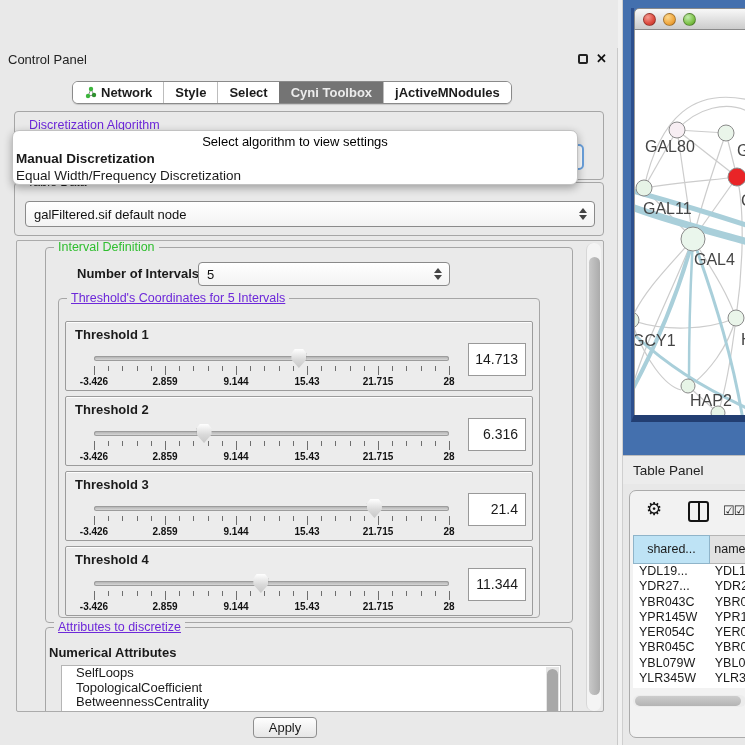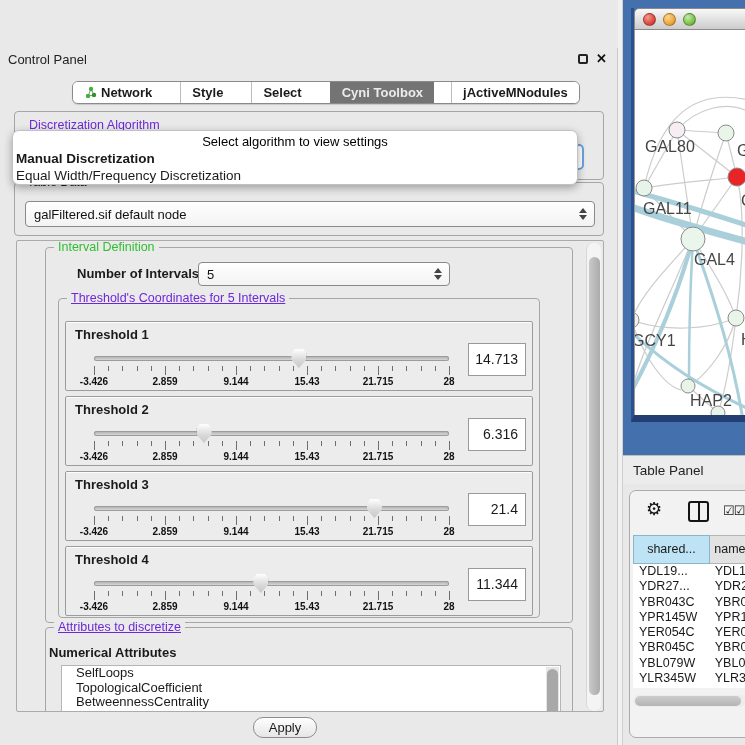--- a/index.html
+++ b/index.html
@@ -7,21 +7,21 @@
   body { font-family:"Liberation Sans", sans-serif; background:#E9E9E9; position:relative; color:#1a1a1a; }
 
   
   #control-panel { position:absolute; left:0; top:0; width:618px; height:745px; background:#E9E9E9; border-right:1px solid #C9C9C9;margin-top:48px; }
   .cp-titlebar { position:absolute; left:0; top:0; width:100%; height:22px; }
   .cp-title { position:absolute; left:8px; top:4px; font-size:13px; color:#222; }
   .float-ico { position:absolute; right:29px; top:6px; width:10px; height:10px; border:2px solid #222; border-radius:2px; cursor:pointer; }
   .close-ico { position:absolute; right:10px; top:3px; font-size:13px; font-weight:bold; color:#111; cursor:pointer; }
 
   
-  .tabbar { position:absolute; display:flex; background:#fff; border:1px solid #8a8a8a; border-radius:6px; overflow:hidden; height:23px; box-shadow:0 1px 1px rgba(0,0,0,.15);gap:17px; }
+  .tabbar { position:absolute; display:flex; background:#fff; border:1px solid #8a8a8a; border-radius:6px; overflow:hidden; height:23px; box-shadow:0 1px 1px rgba(0,0,0,.15); }
   .tab { display:flex; align-items:center; gap:4px; padding:0 11px; font-size:13px; font-weight:bold; color:#1b1b1b; background:#fff; cursor:pointer; border-left:1px solid #bdbdbd; white-space:nowrap; }
   .tab:first-child { border-left:none; }
   .tab.sel { background:#747474; color:#ececec; border-left-color:#747474; }
   #top-tabs { top:33px; left:72px; }
   #bottom-tabs { top:704px; left:142px; }
 
   
   .group { position:absolute; border:1px solid #a6a6a6; border-radius:4px; }
   .gtitle { position:absolute; top:-8px; left:8px; background:#E9E9E9; padding:0 4px; font-size:12.5px; white-space:nowrap; }
   .gtitle.inner { background:#EAEAEA; }
@@ -70,21 +70,21 @@
   .axlab { position:absolute; top:54px; transform:translateX(-50%); font-size:10px; font-weight:bold; color:#111; white-space:nowrap; }
   .sl-value { position:absolute; right:6px; top:21px; width:58px; height:33px; background:#fff; border:1px solid #999; font-size:14px; line-height:31px; text-align:right; padding-right:7px; cursor:text; }
 
   #attr-group { left:28px; top:386px; width:528px; height:150px; }
   #attr-label { position:absolute; left:32px; top:404px; font-size:13px; font-weight:bold; }
   #attr-list { position:absolute; left:44px; top:424px; width:500px; height:200px; background:#fff; border:1px solid #b5b5b5; }
   .attr-item { font-size:13px; padding-left:14px; line-height:14.5px; white-space:nowrap; cursor:pointer; }
   #attr-list .vsb2 { position:absolute; right:1px; top:1px; width:13px; height:100%; background:#e6e6e6; }
   #attr-list .vsb2 .thumb { position:absolute; left:1px; top:2px; width:11px; height:58px; background:#a8a8a8; border-radius:6px; }
 
-  #apply-btn { position:absolute; left:253px; top:669px; width:64px; height:21px; background:linear-gradient(#fefefe,#e6e6e6); border:1px solid #8e8e8e; border-radius:10px; font-size:13px; text-align:center; line-height:19px; cursor:pointer; }
+  #apply-btn { position:absolute; left:253px; top:669px; width:64px; height:21px; background:linear-gradient(#fefefe,#e6e6e6); border:1px solid #8e8e8e; border-radius:4px; font-size:13px; text-align:center; line-height:19px; cursor:pointer; }
 
   
   #splitter { position:absolute; left:618px; top:0; width:5px; height:745px; background:#F1F1F1; border-right:1px solid #cfcfcf; }
   #right-top { position:absolute; left:623px; top:0; width:122px; height:455px; background:#4470AE; overflow:hidden; }
 
   #net-window { position:absolute; left:8px; top:8px; width:120px; height:414px; border-left:3px solid #2c4f8e; border-bottom:7px solid #223e72; }
   #net-titlebar { position:relative; height:22px; background:linear-gradient(#f8f8f8,#cccccc); border:1px solid #8a8a8a; border-radius:5px 0 0 0; }
   .tl { position:absolute; top:4px; width:13px; height:13px; border-radius:50%; border:1px solid rgba(0,0,0,.3); cursor:pointer; }
   .tl.red   { left:8px;  background:radial-gradient(circle at 35% 30%, #f49a92, #dd4a3e 60%, #b23127); }
   .tl.amber { left:28px; background:radial-gradient(circle at 35% 30%, #fbd88d, #f0a73f 60%, #c97f1d); }

